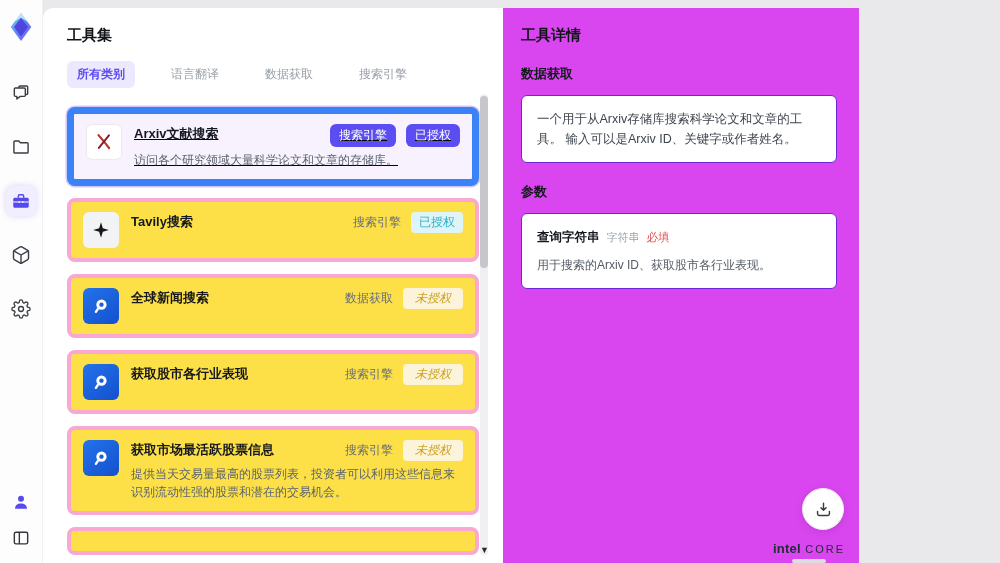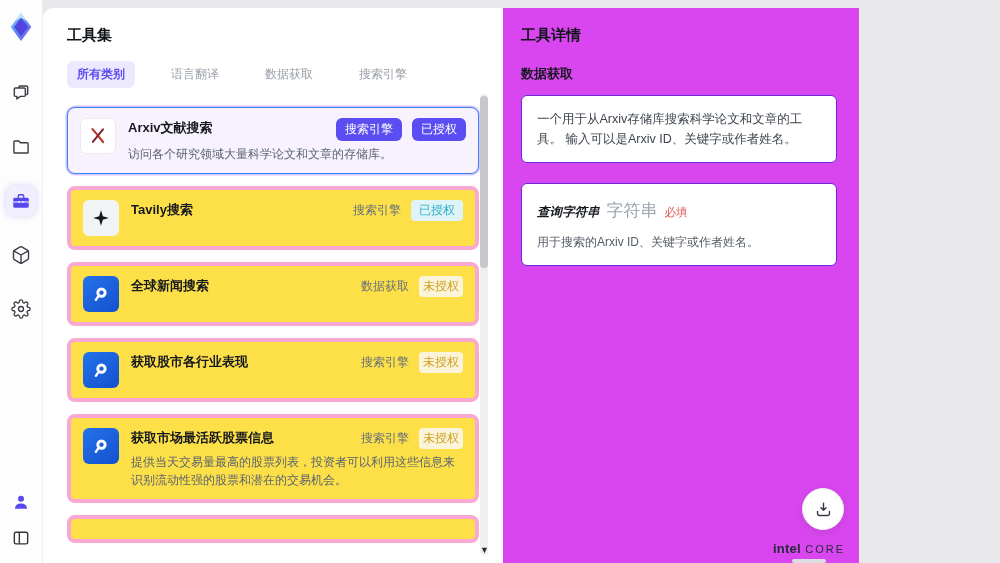--- a/index.html
+++ b/index.html
@@ -23,49 +23,49 @@
   
   .list-panel{width:460px;background:#fff;border-top-left-radius:10px;position:relative;
     padding:18px 24px 0 24px;box-sizing:border-box;flex-shrink:0;overflow:hidden;}
   .page-title{font-size:15px;font-weight:700;color:#111419;margin:0 0 16px 0;}
   .tabs{display:flex;align-items:center;gap:26px;margin-bottom:19px;}
   .tab{font-size:12px;color:#9aa0a9;padding:5px 10px;border-radius:6px;cursor:pointer;white-space:nowrap;}
   .tab.active{background:#ece8fd;color:#5c4bf0;font-weight:700;}
 
   .tool-card{display:flex;gap:12px;padding:10px 12px;border:4px solid #f9a8d4;border-radius:8px;
     background:#fde047;margin-bottom:12px;align-items:flex-start;cursor:pointer;}
-  .tool-card.selected{border:1px solid #3b82f6;background:#f7f2fe;box-shadow:0 0 0 1.5px rgba(124,95,242,.35);}
+  .tool-card.selected{border:7px solid #3b82f6;background:#f7f2fe;box-shadow:0 0 0 1.5px rgba(124,95,242,.35);text-decoration:underline;}
   .t-icon{width:36px;height:36px;border-radius:6px;display:flex;align-items:center;justify-content:center;flex-shrink:0;}
   .ic-arxiv{background:#ffffff;box-shadow:0 0 0 1px #f1e7ea inset;}
   .ic-tavily{background:#f2f3f5;}
   .ic-bluemag{background:linear-gradient(140deg,#2373ea,#1450ce);}
   .t-body{flex:1;min-width:0;}
   .t-head{display:flex;align-items:flex-start;justify-content:space-between;gap:8px;}
   .t-name{font-weight:700;font-size:13px;color:#15181e;padding-top:1px;}
   .t-tags{display:flex;align-items:center;gap:10px;flex-shrink:0;}
   .t-cat.cat-plain{font-size:12px;color:#68707c;}
   .pill-solid{background:#5b4df2;color:#fff;font-size:12px;padding:3px 9px;border-radius:6px;}
   .pill-ok{background:#dff4f8;color:#2cb0c8;font-size:12px;padding:2px 8px;border-radius:4px;}
-  .pill-no{background:#fbf3da;color:#cda21f;font-size:12px;padding:2px 4px;border-radius:4px;}
+  .pill-no{background:#fbf3da;color:#cda21f;font-size:12px;padding:2px 12px;border-radius:4px;font-style:italic;}
   .t-desc{font-size:12px;color:#5b6470;line-height:1.5;margin-top:4px;}
 
   
   .vscroll{position:absolute;top:86px;bottom:8px;right:15px;width:8px;background:#f0f0f2;border-radius:4px;}
   .vthumb{position:absolute;top:2px;left:0;right:0;height:172px;background:#c6c6cb;border-radius:4px;}
   .varrow{position:absolute;bottom:0;left:0;right:0;text-align:center;font-size:9px;line-height:10px;color:#2b2b2e;}
 
   
   .details{flex:1;background:#d946ef;padding:18px 22px 0 18px;min-width:0;}
   .d-title{font-size:15px;font-weight:700;color:#111419;margin:0 0 20px 0;}
   .d-sub{font-size:13px;font-weight:700;color:#15181e;margin:0 0 12px 0;}
   .box{background:#fff;border:1px solid #6d28d9;border-radius:6px;padding:13px 15px;
     font-size:12.5px;color:#3e454e;line-height:1.6;margin-bottom:20px;}
   .p-head{display:flex;align-items:baseline;gap:7px;}
-  .p-name{font-size:12.5px;font-weight:700;color:#15181e;font-style:italic;}
-  .p-type{font-size:17px;color:#9aa2ac;}
+  .p-name{font-size:12.5px;font-weight:700;color:#15181e;}
+  .p-type{font-size:11px;color:#9aa2ac;}
   .p-req{font-size:11.5px;color:#e05252;}
   .p-desc{font-size:12px;color:#555d66;margin-top:9px;}
 
   
   .fab{position:absolute;right:15px;bottom:33px;width:42px;height:42px;border-radius:50%;
     background:#fff;border:1px solid #ececef;box-shadow:0 2px 8px rgba(0,0,0,.1);
     display:flex;align-items:center;justify-content:center;cursor:pointer;padding:0;}
   .intel{position:absolute;right:14px;bottom:0;text-align:center;color:#242c39;line-height:1;}
   .intel .i-word{font-size:13px;font-weight:700;letter-spacing:.2px;}
   .intel .core{font-size:11px;font-weight:400;letter-spacing:2px;text-transform:uppercase;}
@@ -249,27 +249,28 @@
         <div class="vscroll">
           <div class="vthumb"></div>
           <div class="varrow">▼</div>
         </div>
       </section>
 
       <section class="details">
         <h2 class="d-title">工具详情</h2>
         <h3 class="d-sub">数据获取</h3>
         <div class="box">一个用于从Arxiv存储库搜索科学论文和文章的工具。 输入可以是Arxiv ID、关键字或作者姓名。</div>
+        <h3 class="d-sub">参数</h3>
         <div class="box">
           <div class="p-head">
             <span class="p-name">查询字符串</span>
             <span class="p-type">字符串</span>
             <span class="p-req">必填</span>
           </div>
-          <div class="p-desc">用于搜索的Arxiv ID、关键字或作者姓名。</div>
+          <div class="p-desc">用于搜索的Arxiv ID、获取股市各行业表现。</div>
         </div>
       </section>
 
     </div>
   </main>
 
   <button class="fab">
     <svg width="19" height="19" viewBox="0 0 24 24" fill="none" stroke="#343b46" stroke-width="1.8" stroke-linecap="round" stroke-linejoin="round">
       <path d="M12 4v9m0 0l-3.2-3.2M12 13l3.2-3.2"></path>
       <path d="M4.5 14.5v3a2 2 0 0 0 2 2h11a2 2 0 0 0 2-2v-3"></path>

